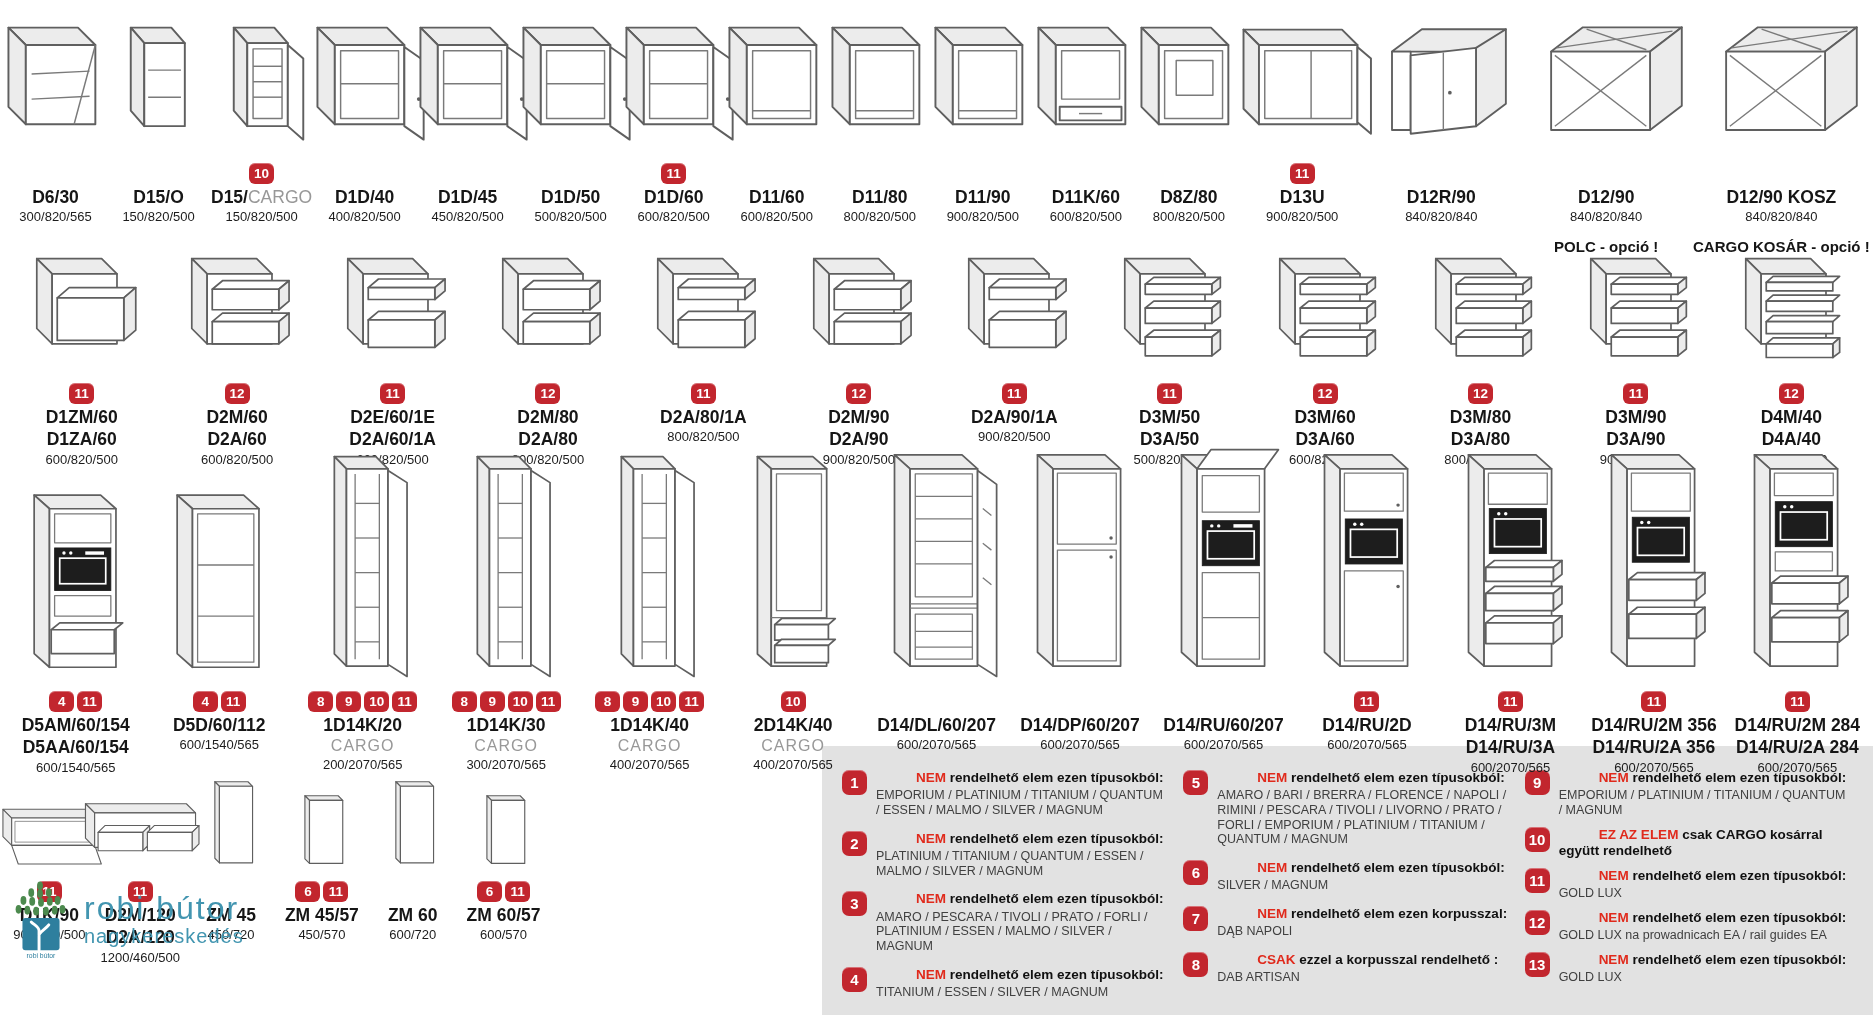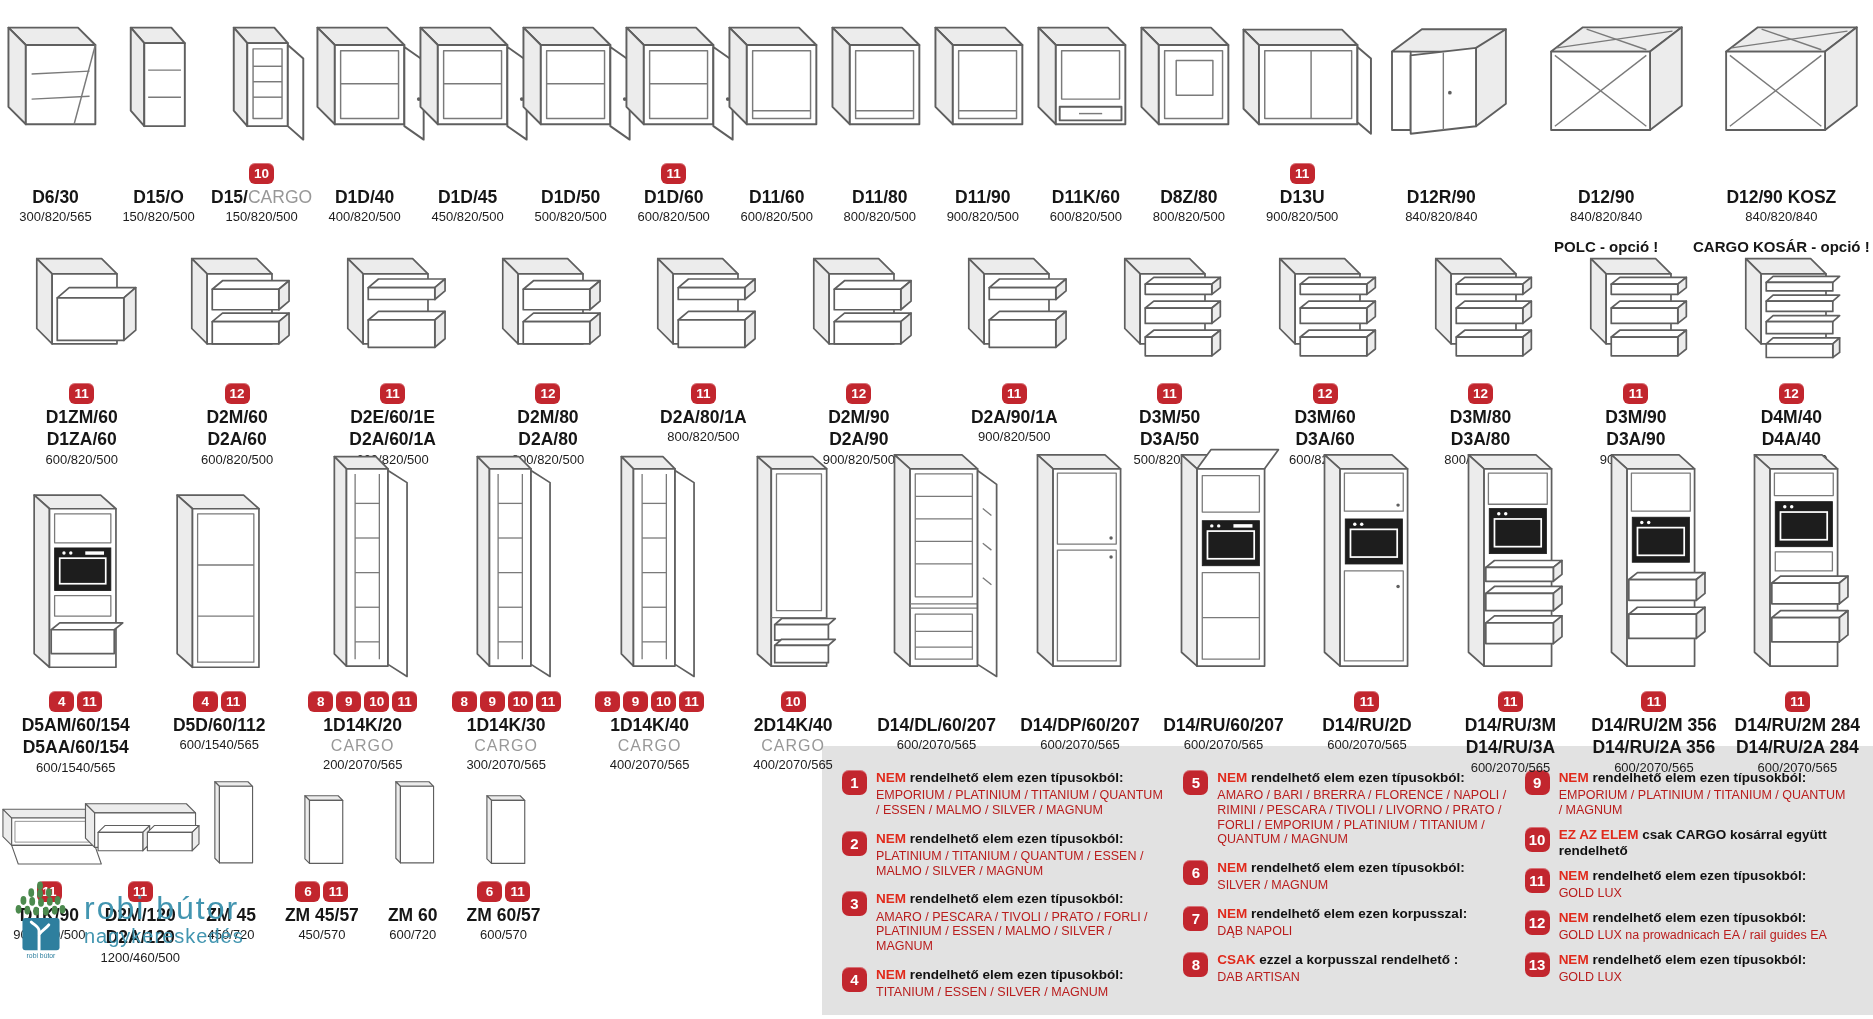--- a/index.html
+++ b/index.html
@@ -40,22 +40,22 @@
   
   .legend{position:absolute;left:822px;top:746px;width:1051px;height:269px;background:var(--legend_bg,#e2e2e2);
           z-index:1;display:flex;box-sizing:border-box;padding:24px 6px 6px 20px;}
   .lcol{width:33.3%;box-sizing:border-box;padding-right:14px;display:flex;flex-direction:column;gap:13px;}
   .lcol3{gap:9px;}
   .litem{display:flex;gap:9px;align-items:flex-start;}
   .lbadge{flex:0 0 auto;width:25px;height:25px;border-radius:7px;background:var(--badge_red,#c2262e);color:#fff;
           font-weight:bold;text-align:center;line-height:25px;font-size:15px;box-shadow:inset 0 1px 0 rgba(255,255,255,.35);}
   .ltext{min-width:0;}
   .llead{font-size:13.5px;font-weight:bold;color:#101010;line-height:1.2;}
-  .lred{color:var(--legend_red,#e02a1c);}
-  .ldetail{font-size:12.5px;color:#b91c1c;line-height:1.18;margin-top:2px;}
+  .lred{color:var(--legend_red,#e02a1c);margin-left:40px;}
+  .ldetail{font-size:12.5px;color:#404040;line-height:1.18;margin-top:2px;}
   
   .logo{position:absolute;left:10px;top:880px;display:flex;align-items:center;gap:12px;z-index:3;}
   .logo-text{display:flex;flex-direction:column;}
   .logo-title{font-size:32px;font-weight:300;color:var(--brand_teal,#4295b0);letter-spacing:2px;line-height:1.05;}
   .logo-sub{font-size:20px;color:var(--brand_teal,#4295b0);letter-spacing:1px;}
 </style>
 </head>
 <body>
 
 <div class="page">

